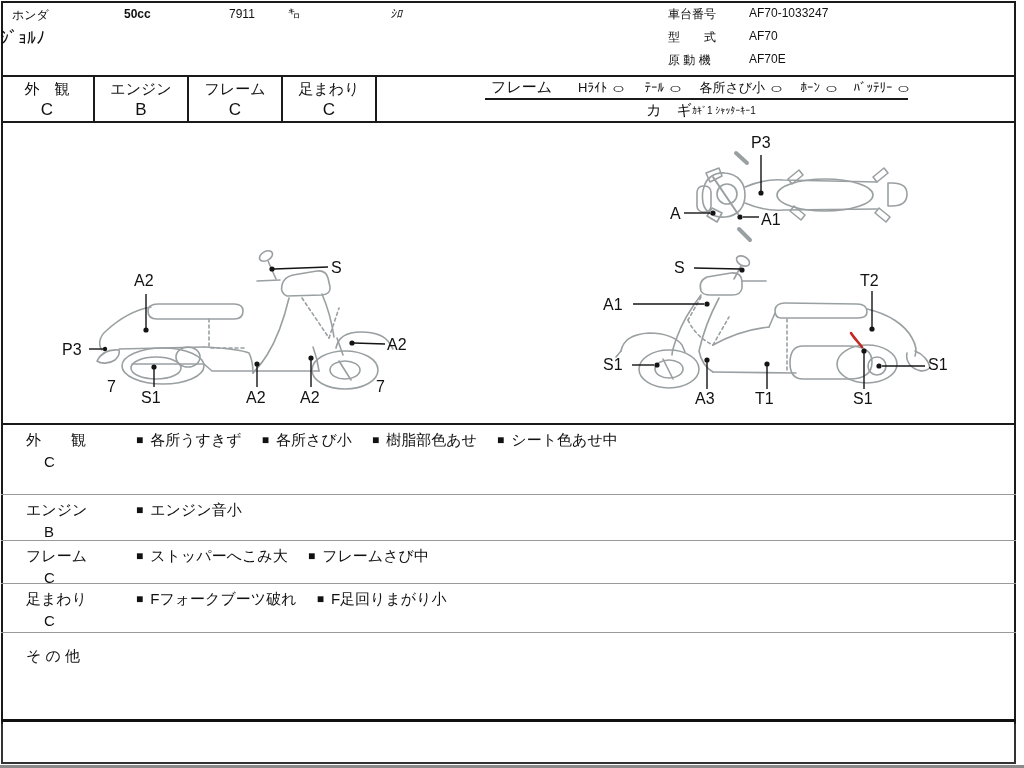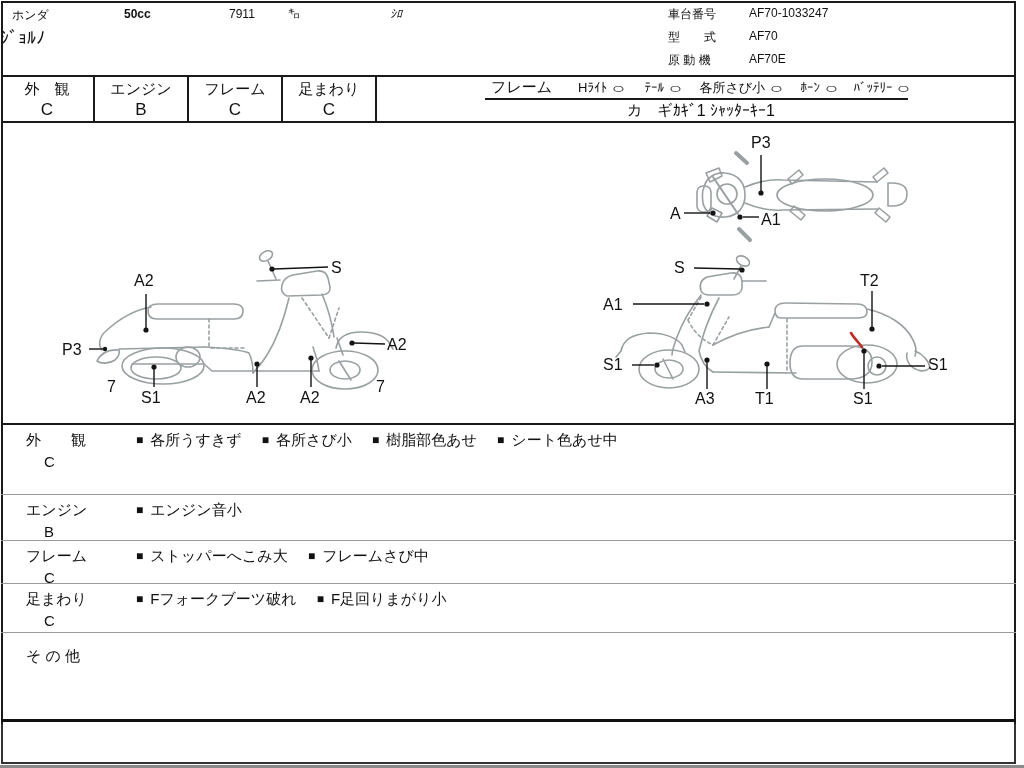--- a/index.html
+++ b/index.html
@@ -17,21 +17,21 @@
   .rcell{border-right:2px solid #1a1a1a;box-sizing:border-box;display:flex;flex-direction:column;
          align-items:center;justify-content:center;}
   .rlabel{font-size:15px;line-height:20px;}
   .rvalue{font-size:17px;line-height:21px;}
   .safety{flex:1;display:flex;flex-direction:column;border-right:none;}
   .srow1{height:23px;border-bottom:2px solid #1a1a1a;display:flex;align-items:center;padding-left:6px;box-sizing:border-box;}
   .srow2{height:21px;display:flex;align-items:center;padding-left:9px;}
   .stitle{font-size:15px;}
   .lname{font-size:13px;}
   .lmark{display:inline-block;transform:scaleX(1.55);font-weight:bold;font-size:14px;margin-left:7px;}
-  .kv{font-size:16px;}
+  .kv{font-size:10px;}
   .klabel{font-size:15px;}
   
   .diag{left:1px;top:123px;width:1015px;height:300px;}
   .dlabel{position:absolute;font-size:16px;color:#111;white-space:nowrap;}
   
   .sec{left:1px;width:1015px;box-sizing:border-box;}
   .sec .slab{position:absolute;left:25px;top:6px;font-size:15px;white-space:pre;}
   .sec .sgrade{position:absolute;left:43px;top:28px;font-size:15px;}
   .sec .sitems{position:absolute;left:135px;top:6px;font-size:15px;white-space:nowrap;}
   .item{margin-right:16px;}

